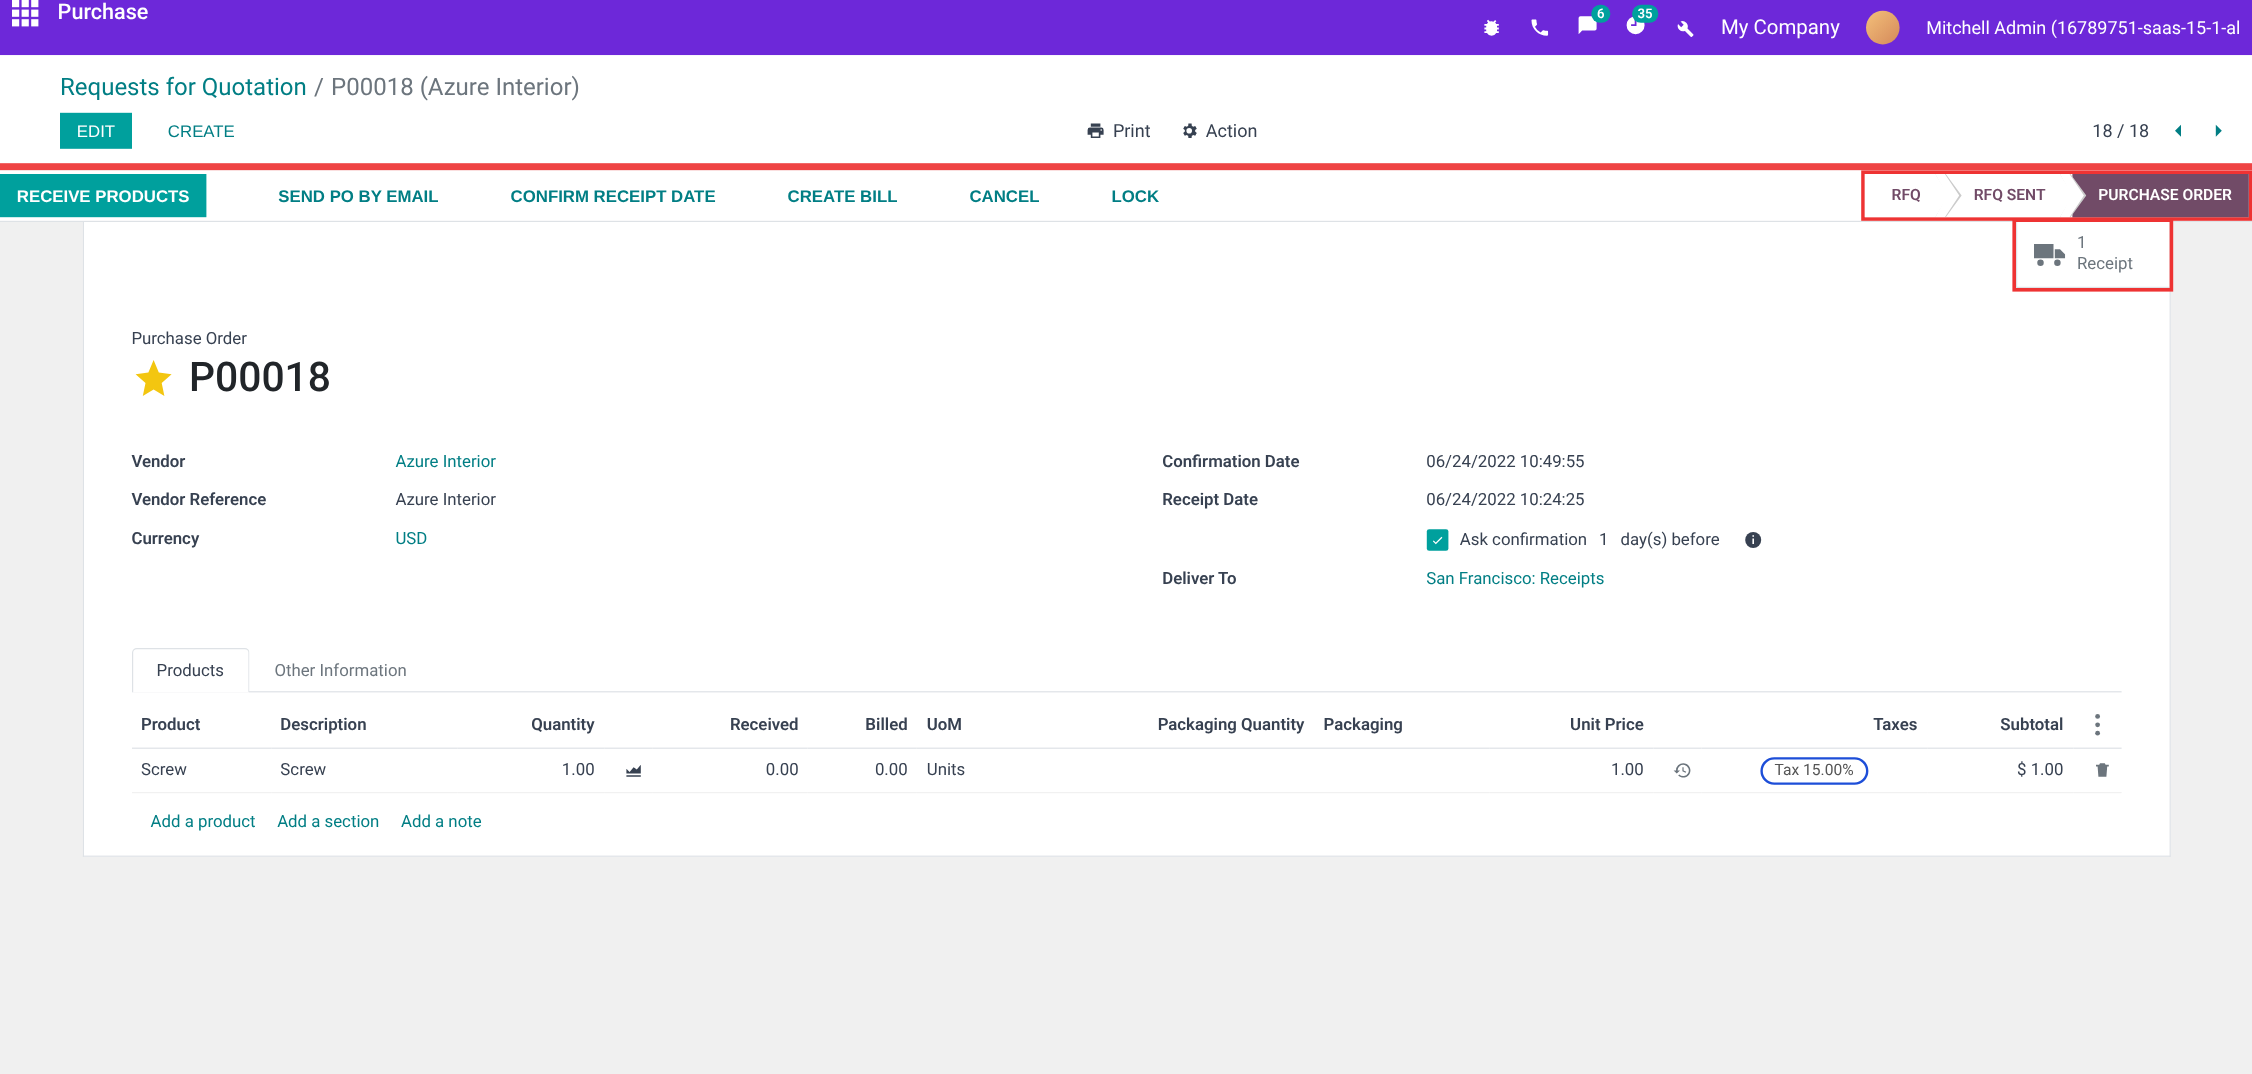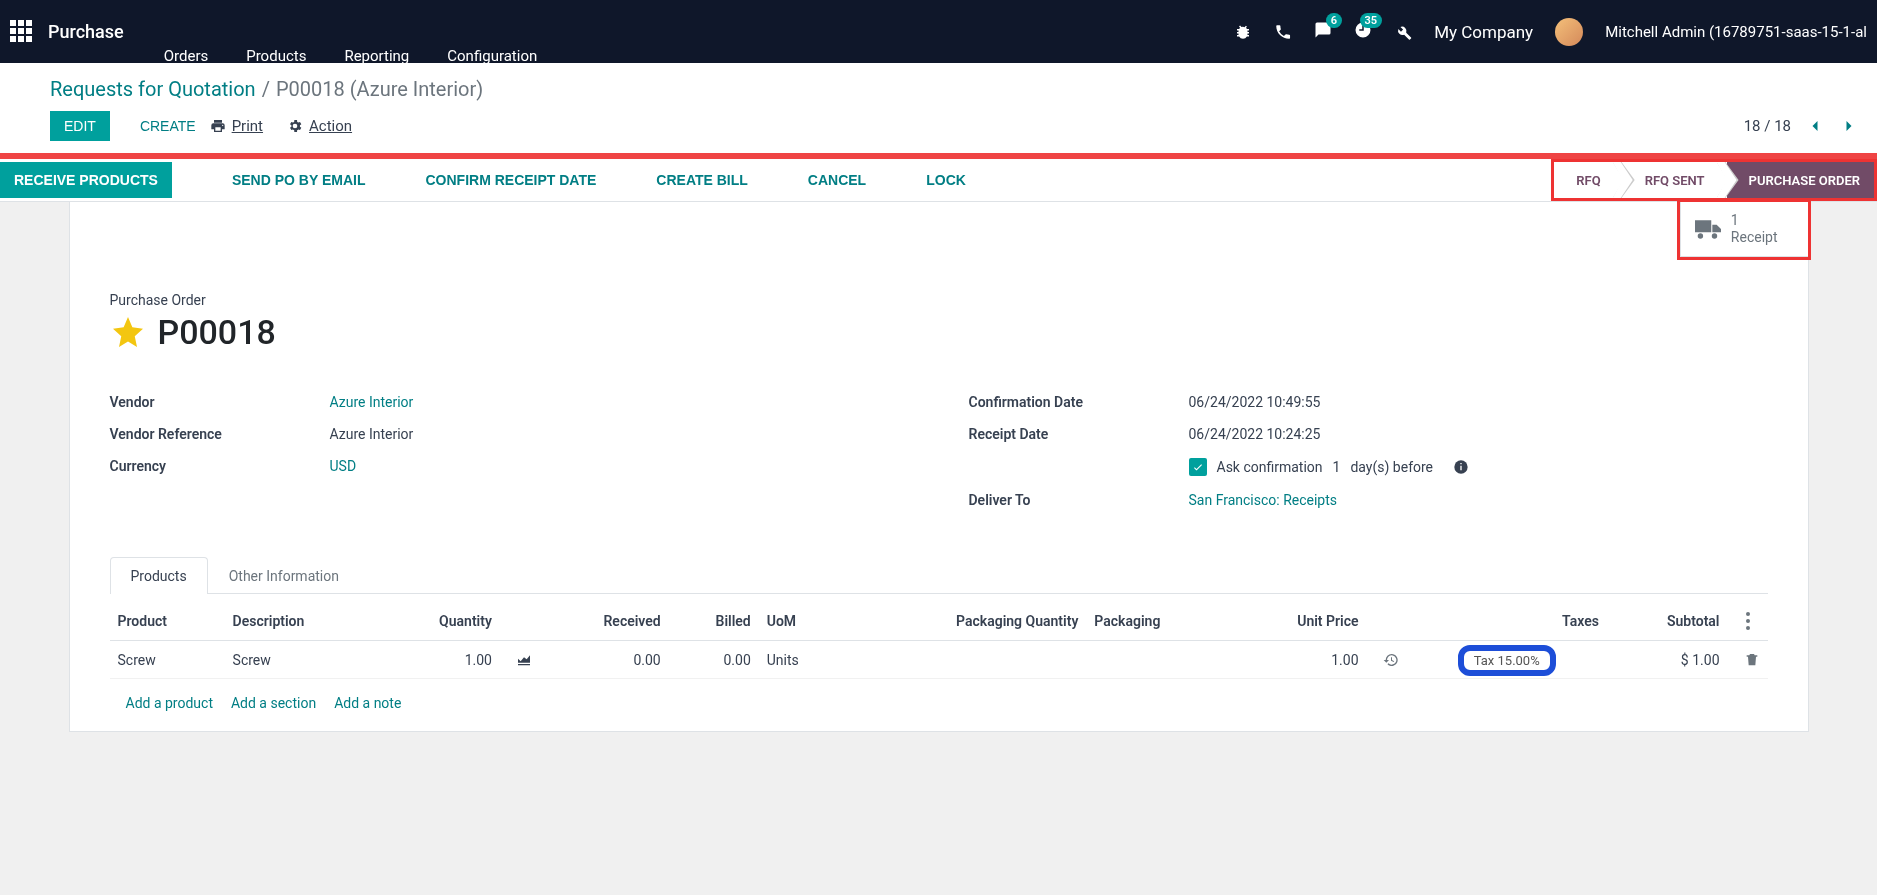--- a/index.html
+++ b/index.html
@@ -1,19 +1,19 @@
 <!DOCTYPE html>
 <html><head>
 <meta charset="utf-8">
 <style>
 * { box-sizing: border-box; margin: 0; padding: 0; }
 body { font-family: -apple-system, BlinkMacSystemFont, "Segoe UI", Roboto, Helvetica, Arial, sans-serif; background: #f0f0f0; color: #374151; font-size: 14px; width: 1877px; }
 
 
-.topbar { background: #0f172a; color: #fff; height: 63px; display: flex; align-items: center; padding: 0 10px; }
+.topbar { background: #6d28d9; color: #fff; height: 46px; display: flex; padding: 0 10px; }
 .apps-icon { width: 24px; height: 24px; display: grid; grid-template-columns: repeat(3,6px); grid-template-rows: repeat(3,6px); gap: 2px; cursor: pointer; margin-right: 14px; }
 .apps-icon div { background: #fff; }
 .app-title { font-size: 18px; font-weight: 500; margin-right: 40px; }
 .nav-menu { display: flex; gap: 38px; flex: 1; }
 .nav-item { color: #fff; cursor: pointer; font-size: 15px; margin-top: 48px; }
 .topbar-right { display: flex; align-items: center; gap: 22px; }
 .tb-icon { width: 18px; height: 18px; fill: #fff; cursor: pointer; }
 .tb-badge-wrap { position: relative; cursor: pointer; }
 .tb-badge { position: absolute; top: -8px; right: -10px; background: #00a09d; color: #fff; font-size: 11px; padding: 1px 5px; border-radius: 8px; font-weight: 600; }
 .company { color: #fff; cursor: pointer; font-size: 17px; }
@@ -23,21 +23,21 @@
 
 .control-panel { background: #fff; border-bottom: 6px solid #ef4444; padding-left: 32px; }
 .breadcrumb { padding: 14px 18px 10px; font-size: 20px; display: flex; gap: 6px; }
 .breadcrumb a { color: #017e84; cursor: pointer; }
 .breadcrumb .sep { color: #6c757d; }
 .breadcrumb .current { color: #6c757d; }
 .cp-row { display: flex; align-items: center; padding: 0 18px 12px; }
 .btn { border: none; cursor: pointer; padding: 7px 14px; font-size: 14px; font-weight: 500; }
 .btn-primary { background: #00a09d; color: #fff; text-transform: uppercase; margin-right: 16px; }
 .btn-link { background: none; color: #017e84; text-transform: uppercase; }
-.cp-center { flex: 1; display: flex; gap: 24px; text-decoration: underline; }
+.cp-center { flex: 1; display: flex; justify-content: center; gap: 24px; }
 .cp-action { color: #374151; cursor: pointer; display: flex; align-items: center; gap: 6px; font-size: 15px; }
 .cp-right { display: flex; align-items: center; gap: 14px; }
 .pager { color: #374151; font-size: 15px; }
 .chev { width: 20px; height: 20px; fill: #017e84; cursor: pointer; }
 
 
 .status-row { background: #fff; border-bottom: 1px solid #dee2e6; display: flex; align-items: stretch; }
 .status-buttons { display: flex; align-items: center; gap: 28px; padding: 0 18px; height: 42px; }
 .status-btn { background: none; border: none; color: #017e84; font-weight: 600; font-size: 14px; cursor: pointer; text-transform: uppercase; margin-left: 32px; }
 .status-btn.primary { background: #00a09d; color: #fff; padding: 10px 14px; margin-left: -18px; }
@@ -77,21 +77,21 @@
 
 .tabs { display: flex; border-bottom: 1px solid #dee2e6; }
 .tab { padding: 10px 20px; cursor: pointer; color: #6c757d; border: 1px solid transparent; border-bottom: none; position: relative; top: 1px; }
 .tab.active { border-color: #dee2e6; background: #fff; color: #374151; border-radius: 4px 4px 0 0; }
 
 
 .table { width: 100%; margin-top: 8px; border-collapse: collapse; }
 .table th { text-align: left; font-weight: 600; padding: 10px 8px; border-bottom: 1px solid #dee2e6; color: #374151; font-size: 14px; }
 .table th.r, .table td.r { text-align: right; }
 .table td { padding: 10px 8px; border-bottom: 1px solid #f1f1f1; font-size: 14px; }
-.tax-pill { border: 6px solid #1d4ed8; border-radius: 12px; padding: 2px 10px; font-size: 13px; color: #555; }
+.tax-pill { border: 2px solid #1d4ed8; border-radius: 12px; padding: 2px 10px; font-size: 13px; color: #555; }
 .row-actions { display: flex; gap: 18px; padding: 10px 8px; }
 .row-act { color: #017e84; cursor: pointer; }
 .kebab { width: 4px; display: flex; flex-direction: column; gap: 3px; cursor: pointer; margin: auto; }
 .kebab div { width: 4px; height: 4px; border-radius: 50%; background: #6c757d; }
 .mini-icon { width: 16px; height: 16px; fill: #374151; cursor: pointer; vertical-align: middle; margin-left: 8px; }
 .mini-icon.muted { fill: #6c757d; }
 </style>
 </head>
 <body>
 

